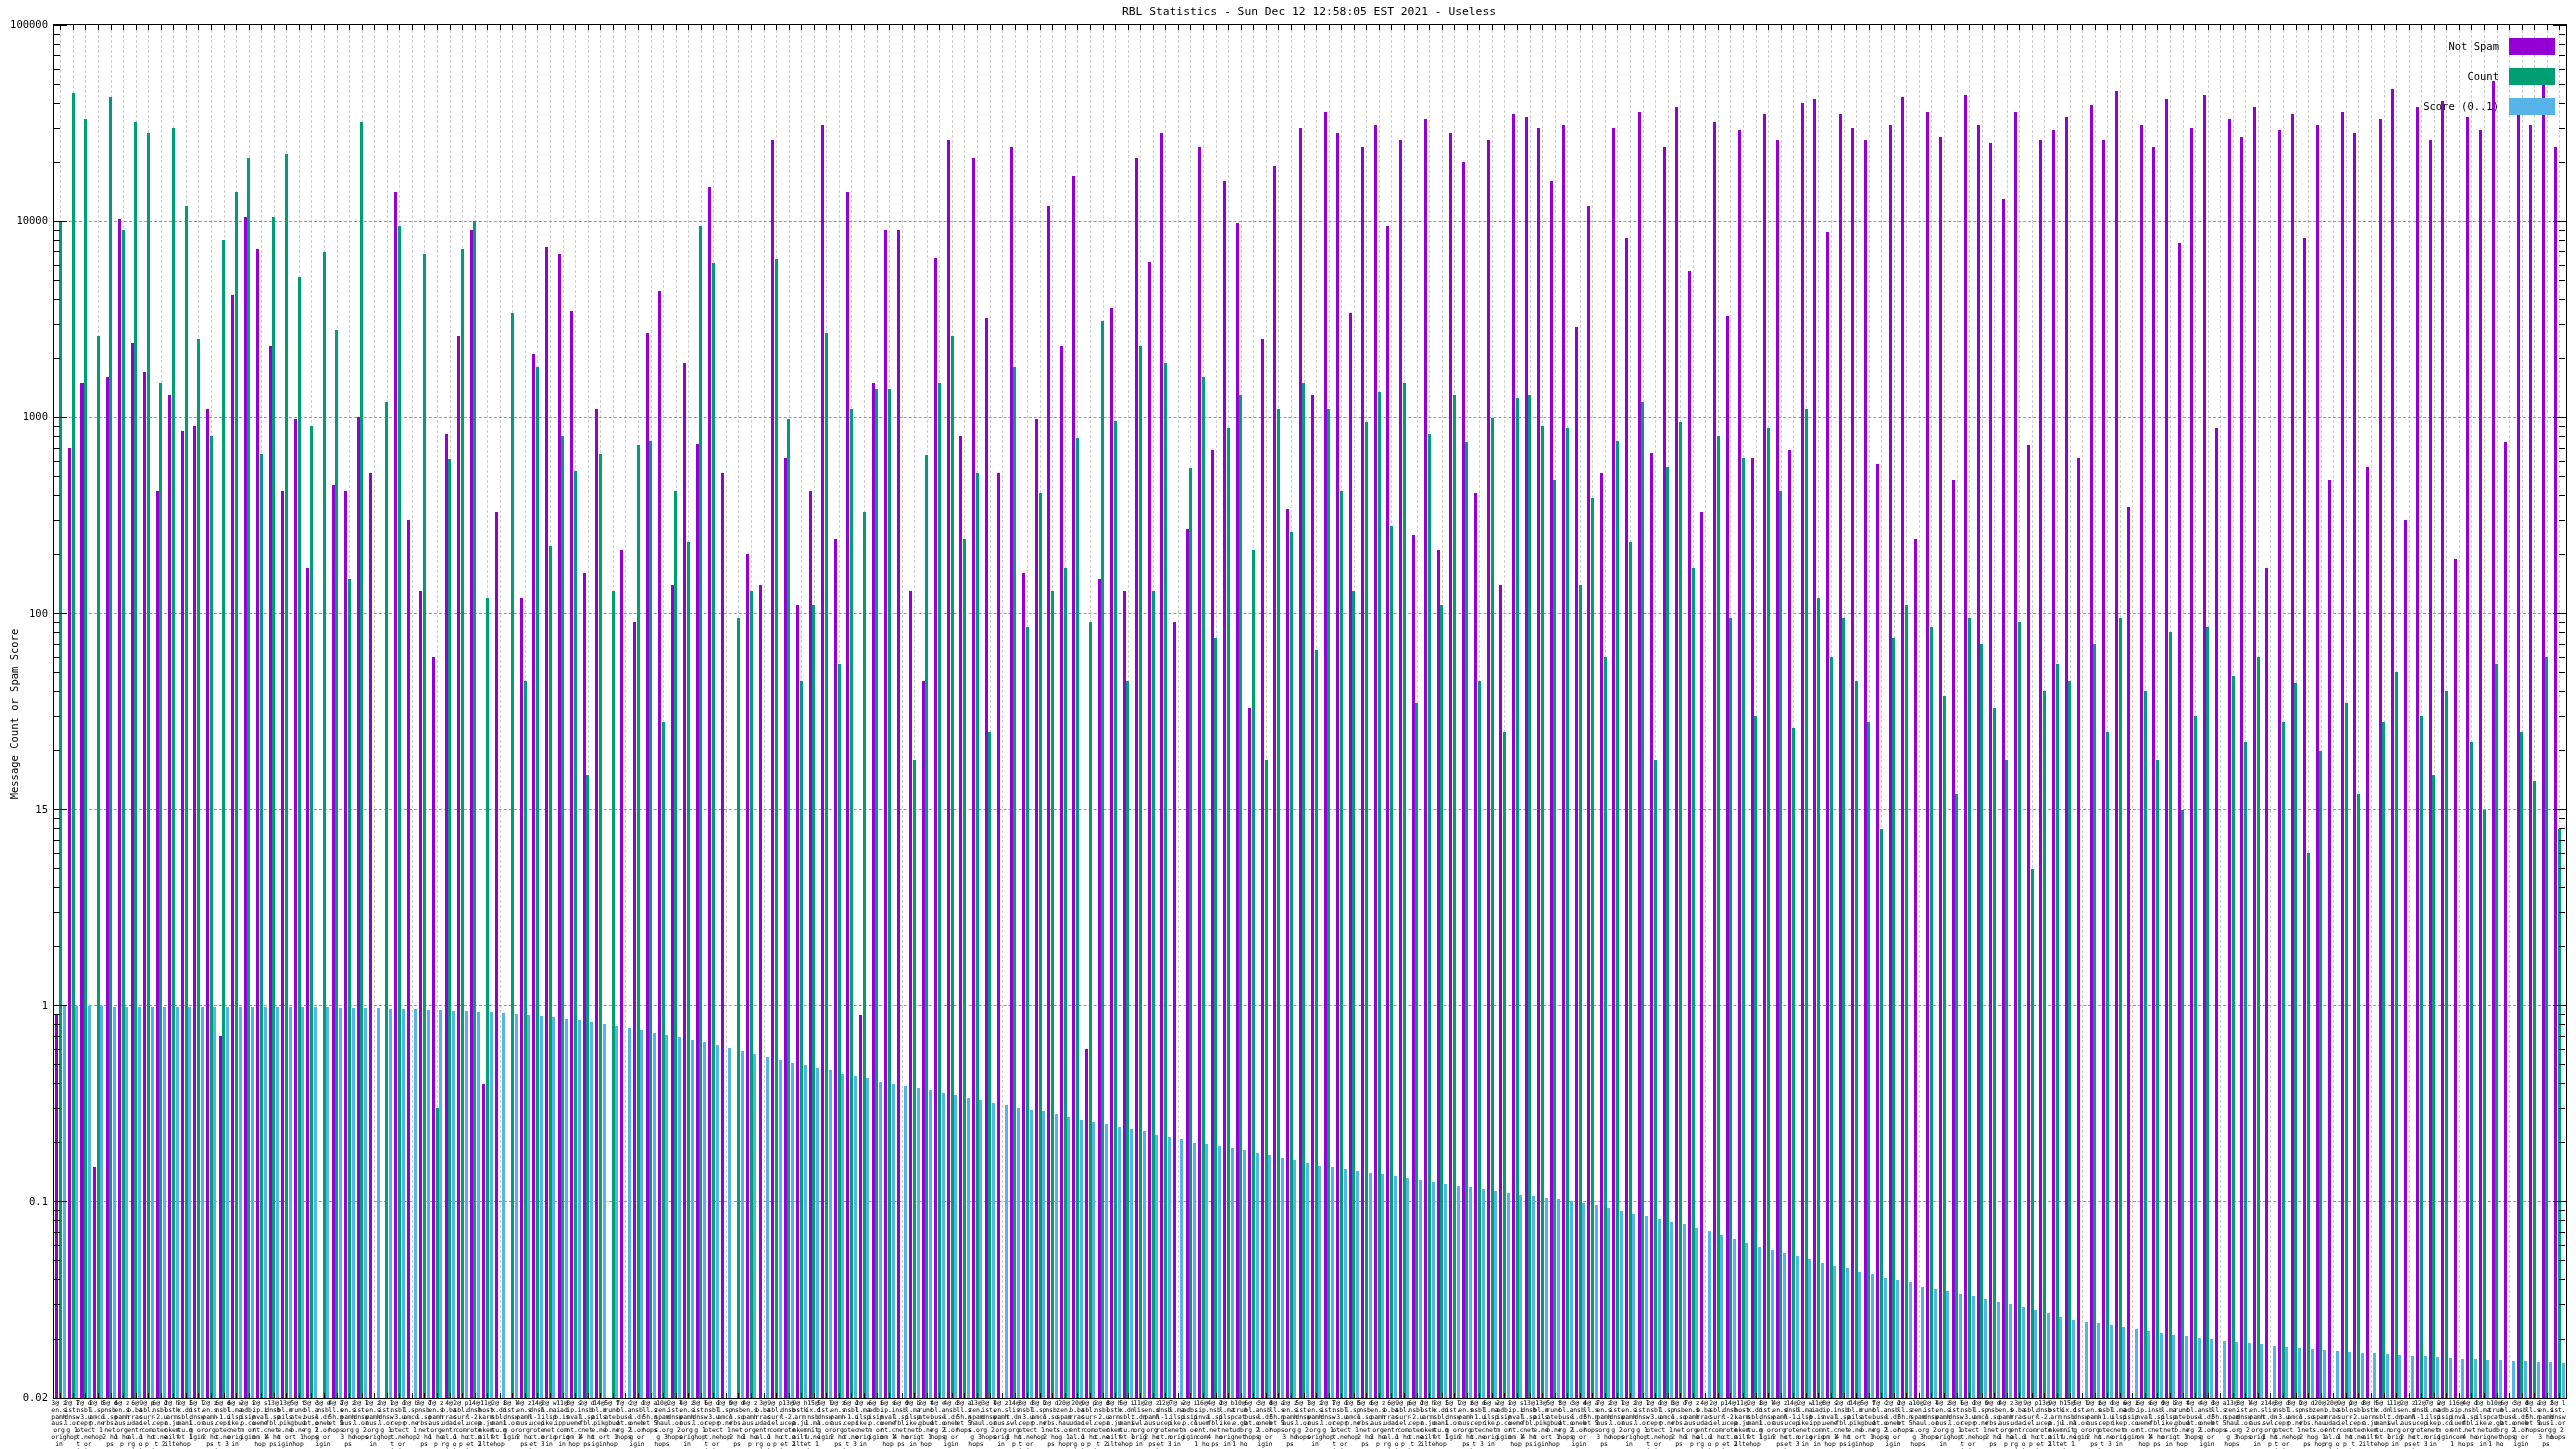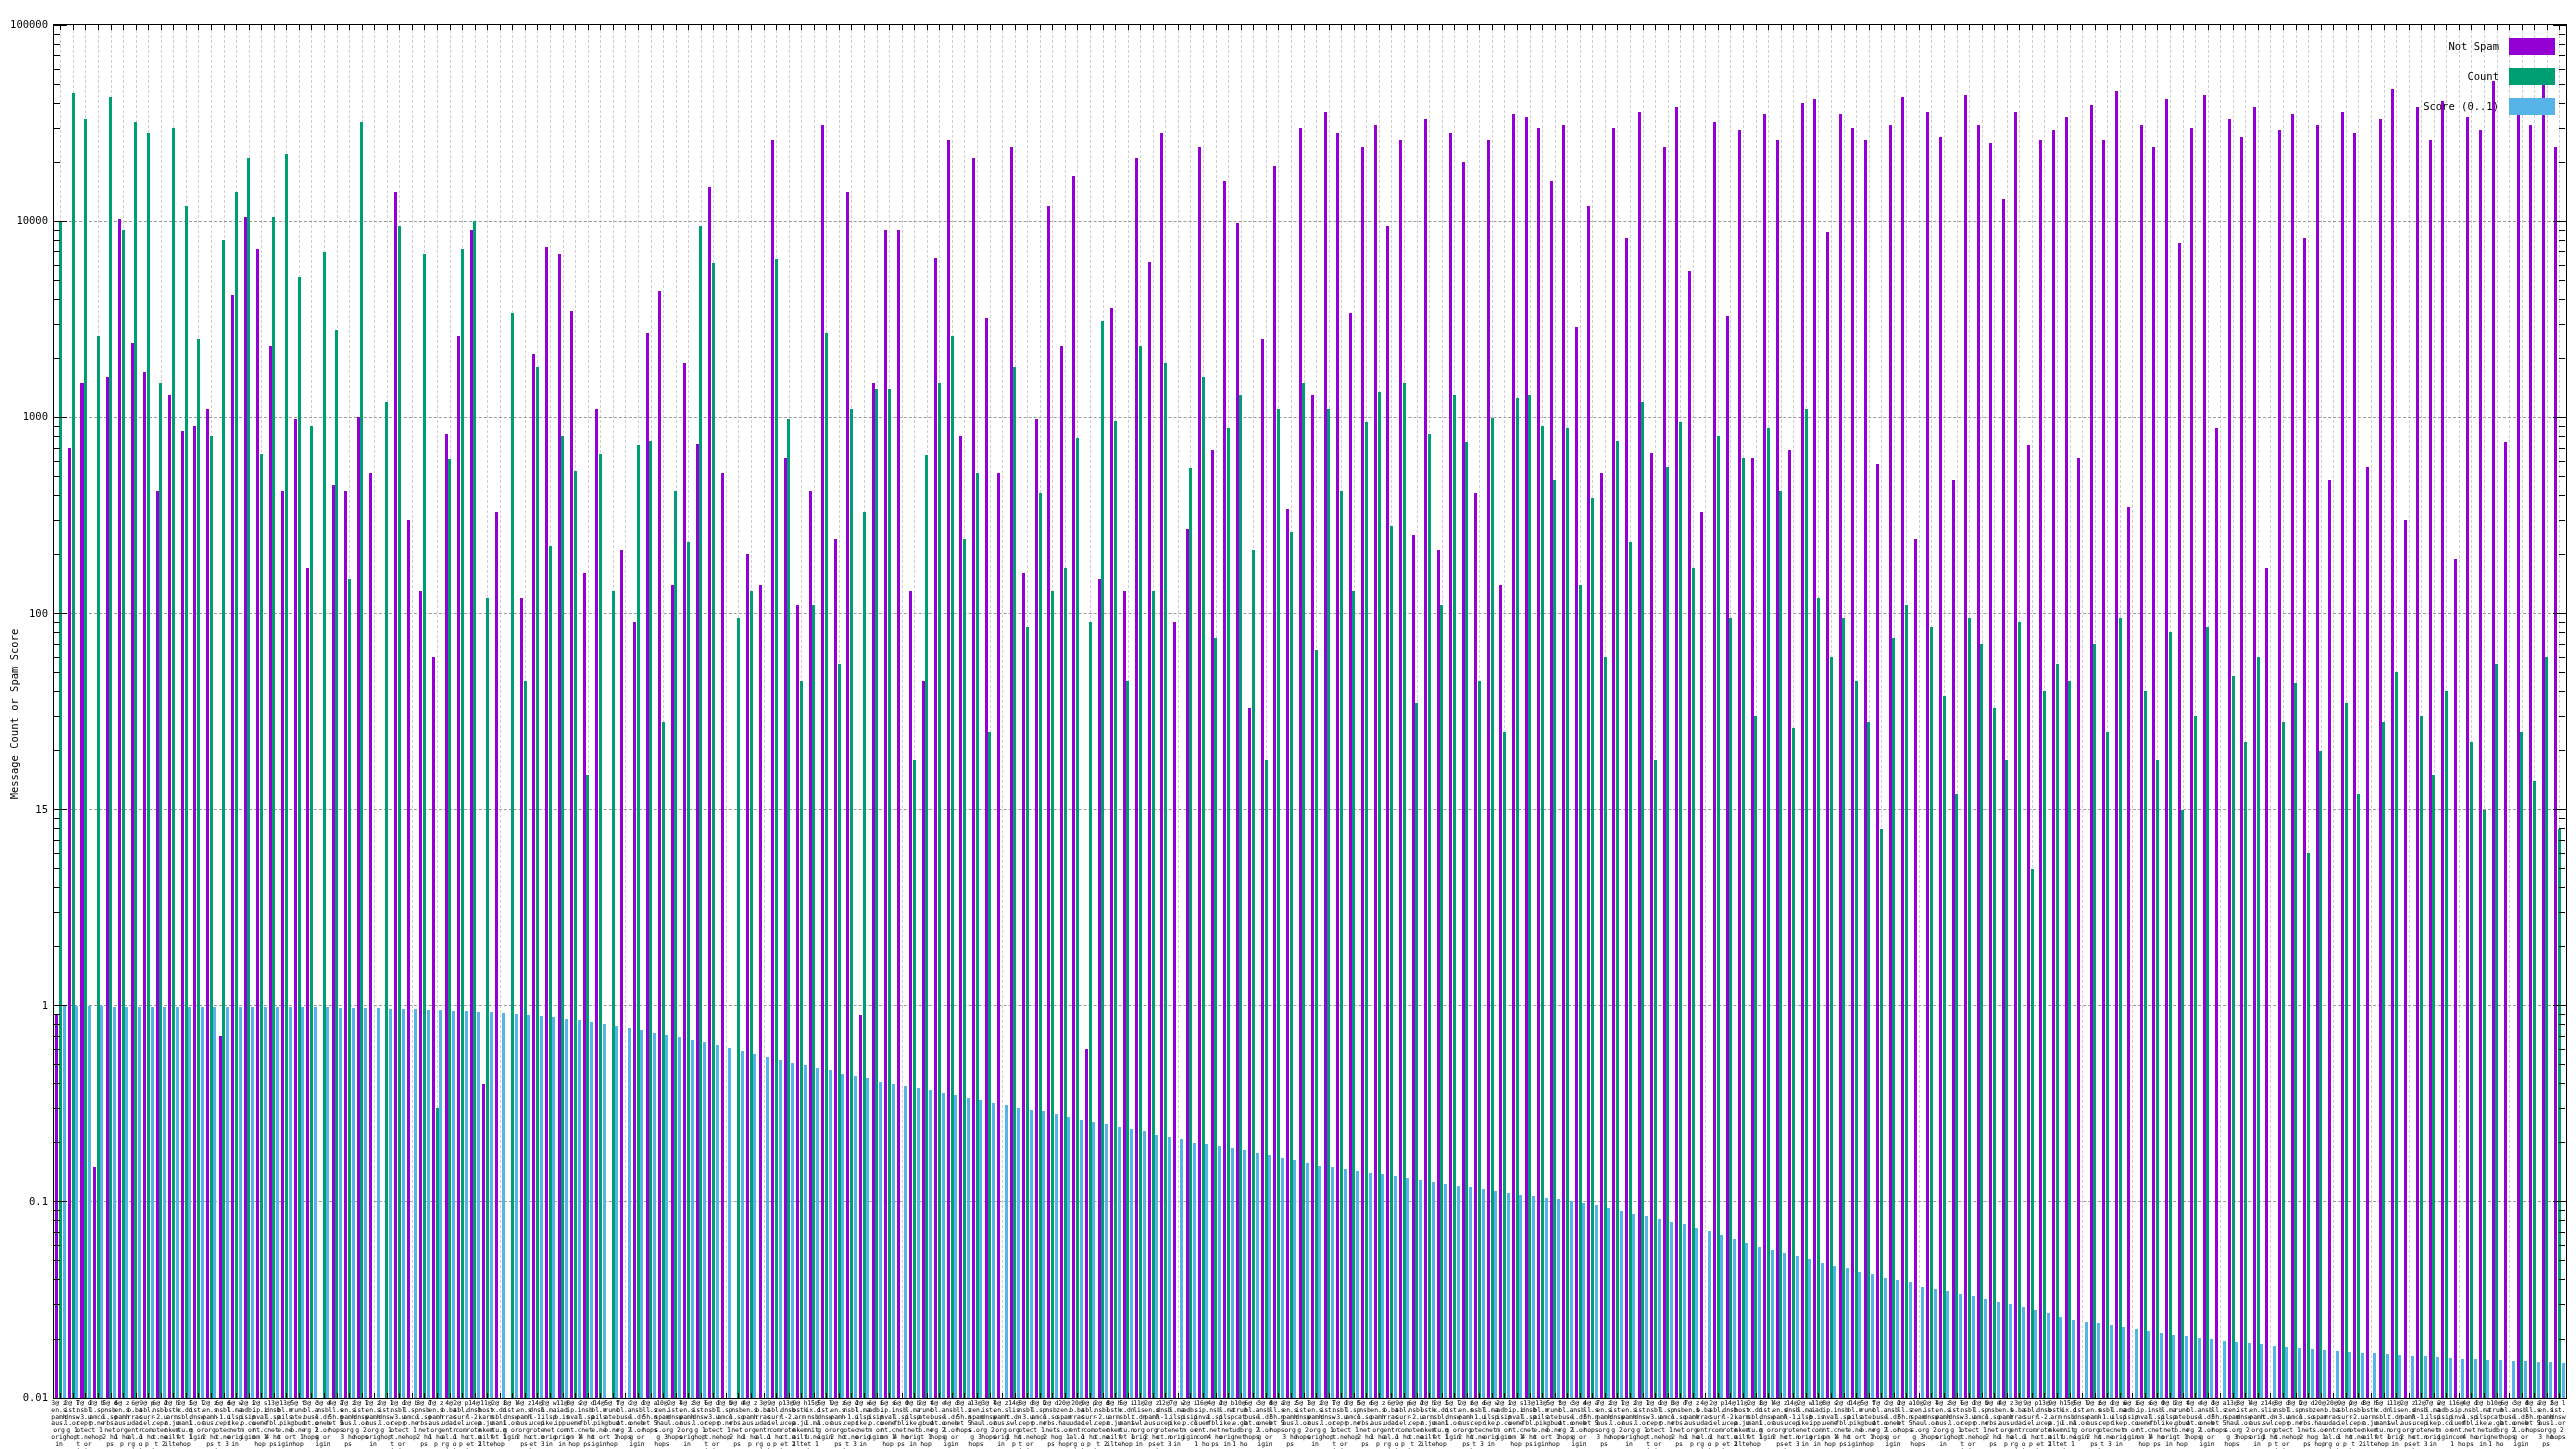--- a/index.html
+++ b/index.html
@@ -16,31 +16,32 @@
   .xlabel{position:absolute;width:16px;font-size:6.4px;line-height:6.8px;text-align:center;word-break:break-all;overflow:visible;}
   .legend{position:absolute;top:6.4px;right:11.3px;}
   .legend-row{display:flex;align-items:center;justify-content:flex-end;height:30px;}
   .legend-label{font-size:10.5px;margin-right:9.7px;white-space:nowrap;}
   .legend-swatch{display:inline-block;width:46px;height:17px;}
 </style>
 </head>
 <body>
 
 <div class="chart">
+  <div class="title">RBL Statistics - Sun Dec 12 12:58:05 EST 2021 - Useless</div>
   <div class="ylabel">Message Count or Spam Score</div>
 
   <div id="ytick-labels">
       <div class="ytick-label" style="left: 0px; top: 19.3px;">100000</div>
       <div class="ytick-label" style="left: 0px; top: 215px;">10000</div>
       <div class="ytick-label" style="left: 0px; top: 411px;">1000</div>
       <div class="ytick-label" style="left: 0px; top: 608px;">100</div>
       <div class="ytick-label" style="left: 0px; top: 804px;">15</div>
       <div class="ytick-label" style="left: 0px; top: 1000px;">1</div>
       <div class="ytick-label" style="left: 0px; top: 1196px;">0.1</div>
-      <div class="ytick-label" style="left: 0px; top: 1392px;">0.01</div>
+      <div class="ytick-label" style="left: 0px; top: 1392px;">0.02</div>
     </div>
 
   <div class="plot" id="plot">
     <div id="grid-layer">
         <div class="vgrid" style="left: 6.3px;"></div>
         <div class="vgrid" style="left: 19px;"></div>
         <div class="vgrid" style="left: 31px;"></div>
         <div class="vgrid" style="left: 44px;"></div>
         <div class="vgrid" style="left: 57px;"></div>
         <div class="vgrid" style="left: 69px;"></div>

